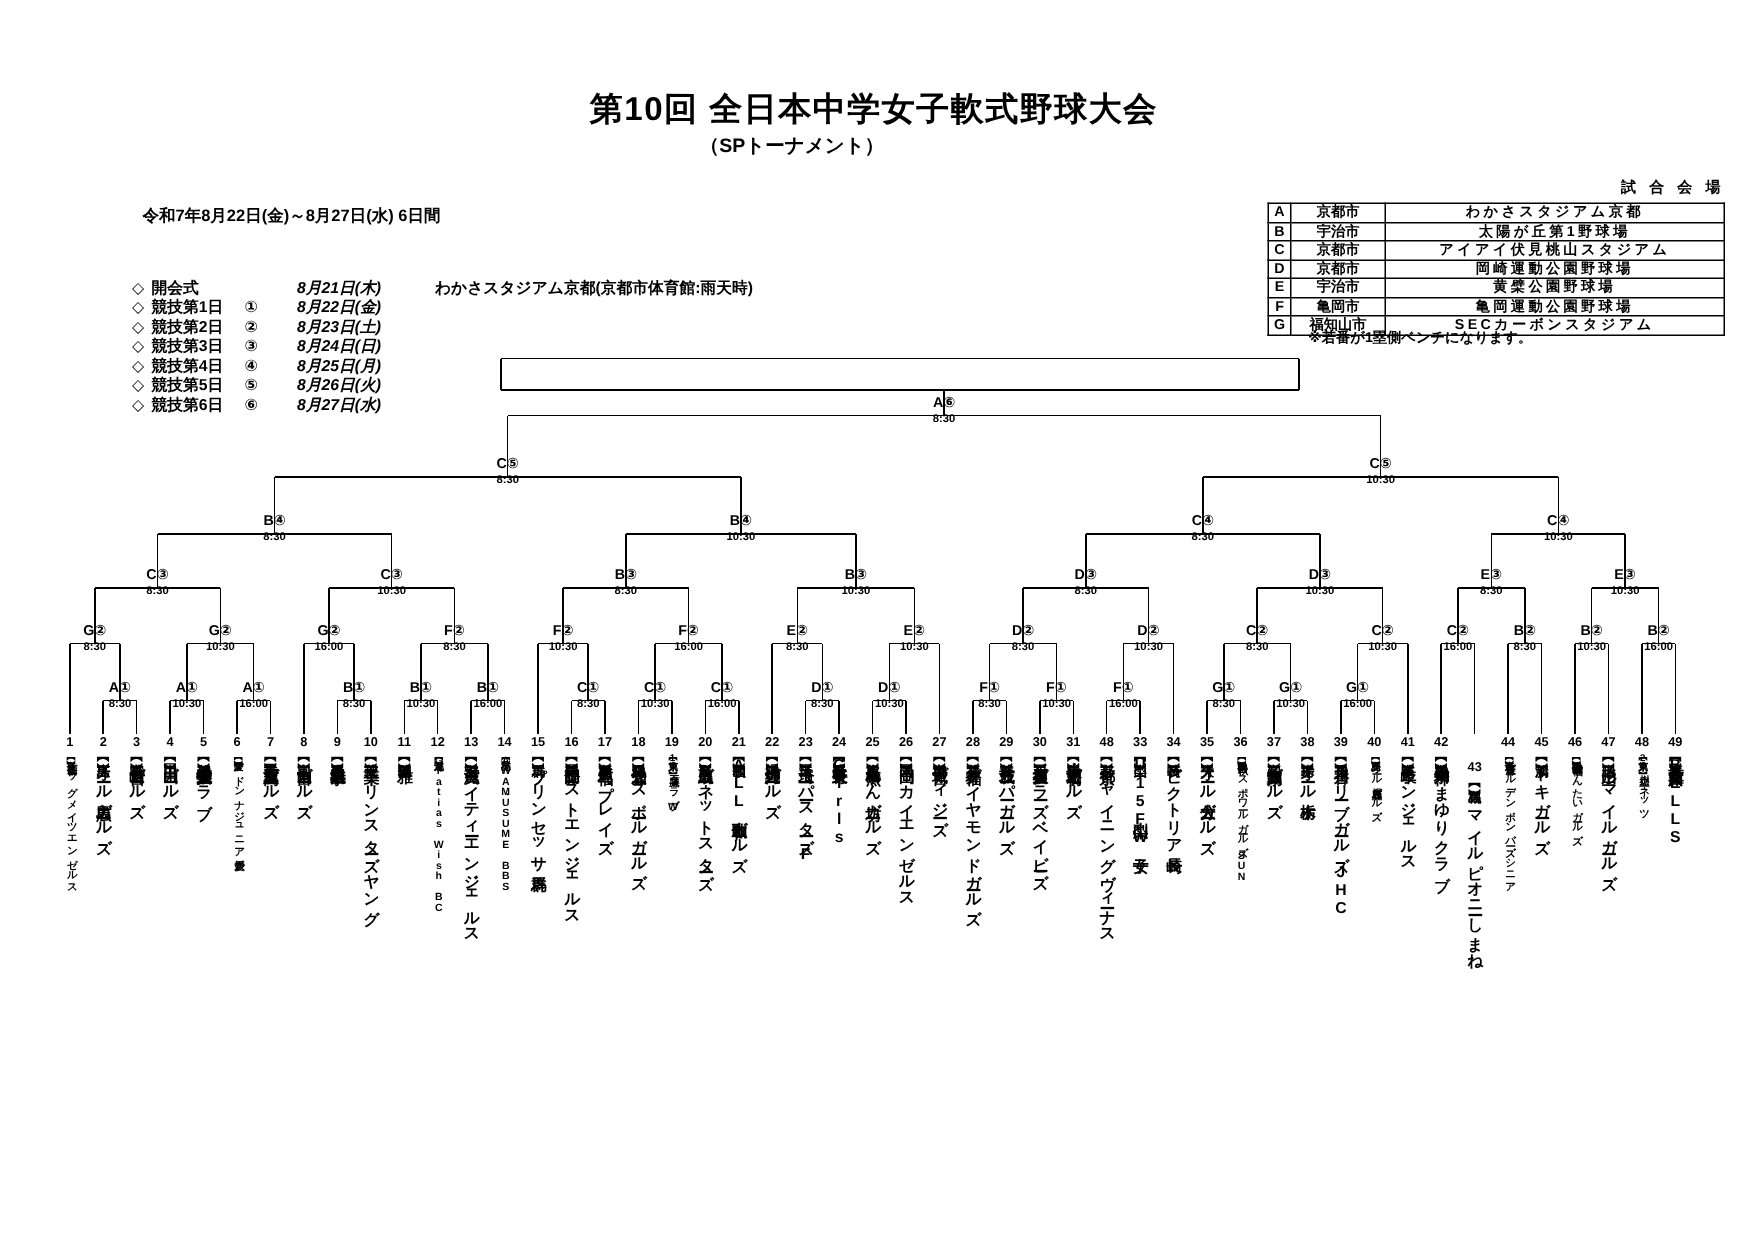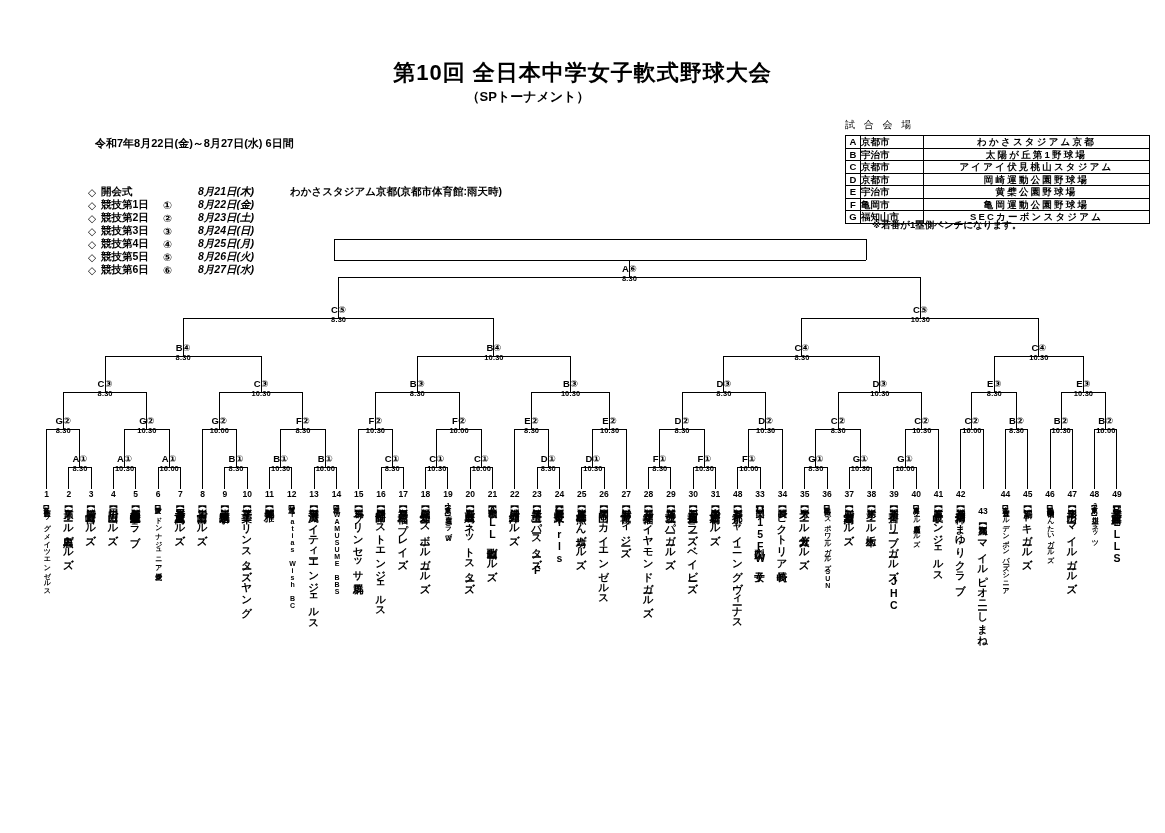--- a/index.html
+++ b/index.html
@@ -30,28 +30,28 @@
   #schedule{top:185px;left:88px;font-size:10.5px;font-weight:bold;}
   #schedule .srow{display:flex;align-items:center;height:13px;white-space:nowrap;}
   #schedule .dia{width:13px;}
   #schedule .nm{width:62px;}
   #schedule .no{width:35px;}
   #schedule .dt{width:92px;font-style:italic;}
   #schedule .vn{}
 
   
   #venue-wrap{top:118px;left:845px;width:305px;}
-  #venue-title{text-align:left;font-size:10px;font-weight:normal;letter-spacing:3px;margin-bottom:3px;}
+  #venue-title{text-align:right;font-size:10px;font-weight:bold;letter-spacing:3px;margin-bottom:3px;}
   table.venue{border-collapse:collapse;width:305px;}
   table.venue td{
     border:1px solid #000;font-size:9.5px;font-weight:bold;
     height:11.5px;line-height:11.5px;padding:0;
   }
   td.vcode{width:14px;text-align:center;}
-  td.vcity{width:62px;text-align:left;margin-left:24px;}
+  td.vcity{width:62px;text-align:center;margin-left:24px;}
   td.vname{text-align:center;letter-spacing:2.2px;}
   #venue-note{top:219px;left:872px;font-size:9.5px;font-weight:bold;}
 
   
   #bracket{top:0;left:0;width:1165px;height:833px;}
   #bracket svg{display:block;}
 
   .mlabel{position:absolute;text-align:center;white-space:nowrap;}
   .mlabel .code{font-size:9.5px;font-weight:bold;line-height:10px;}
   .mlabel .tm{font-size:7.5px;font-weight:bold;line-height:9px;}

